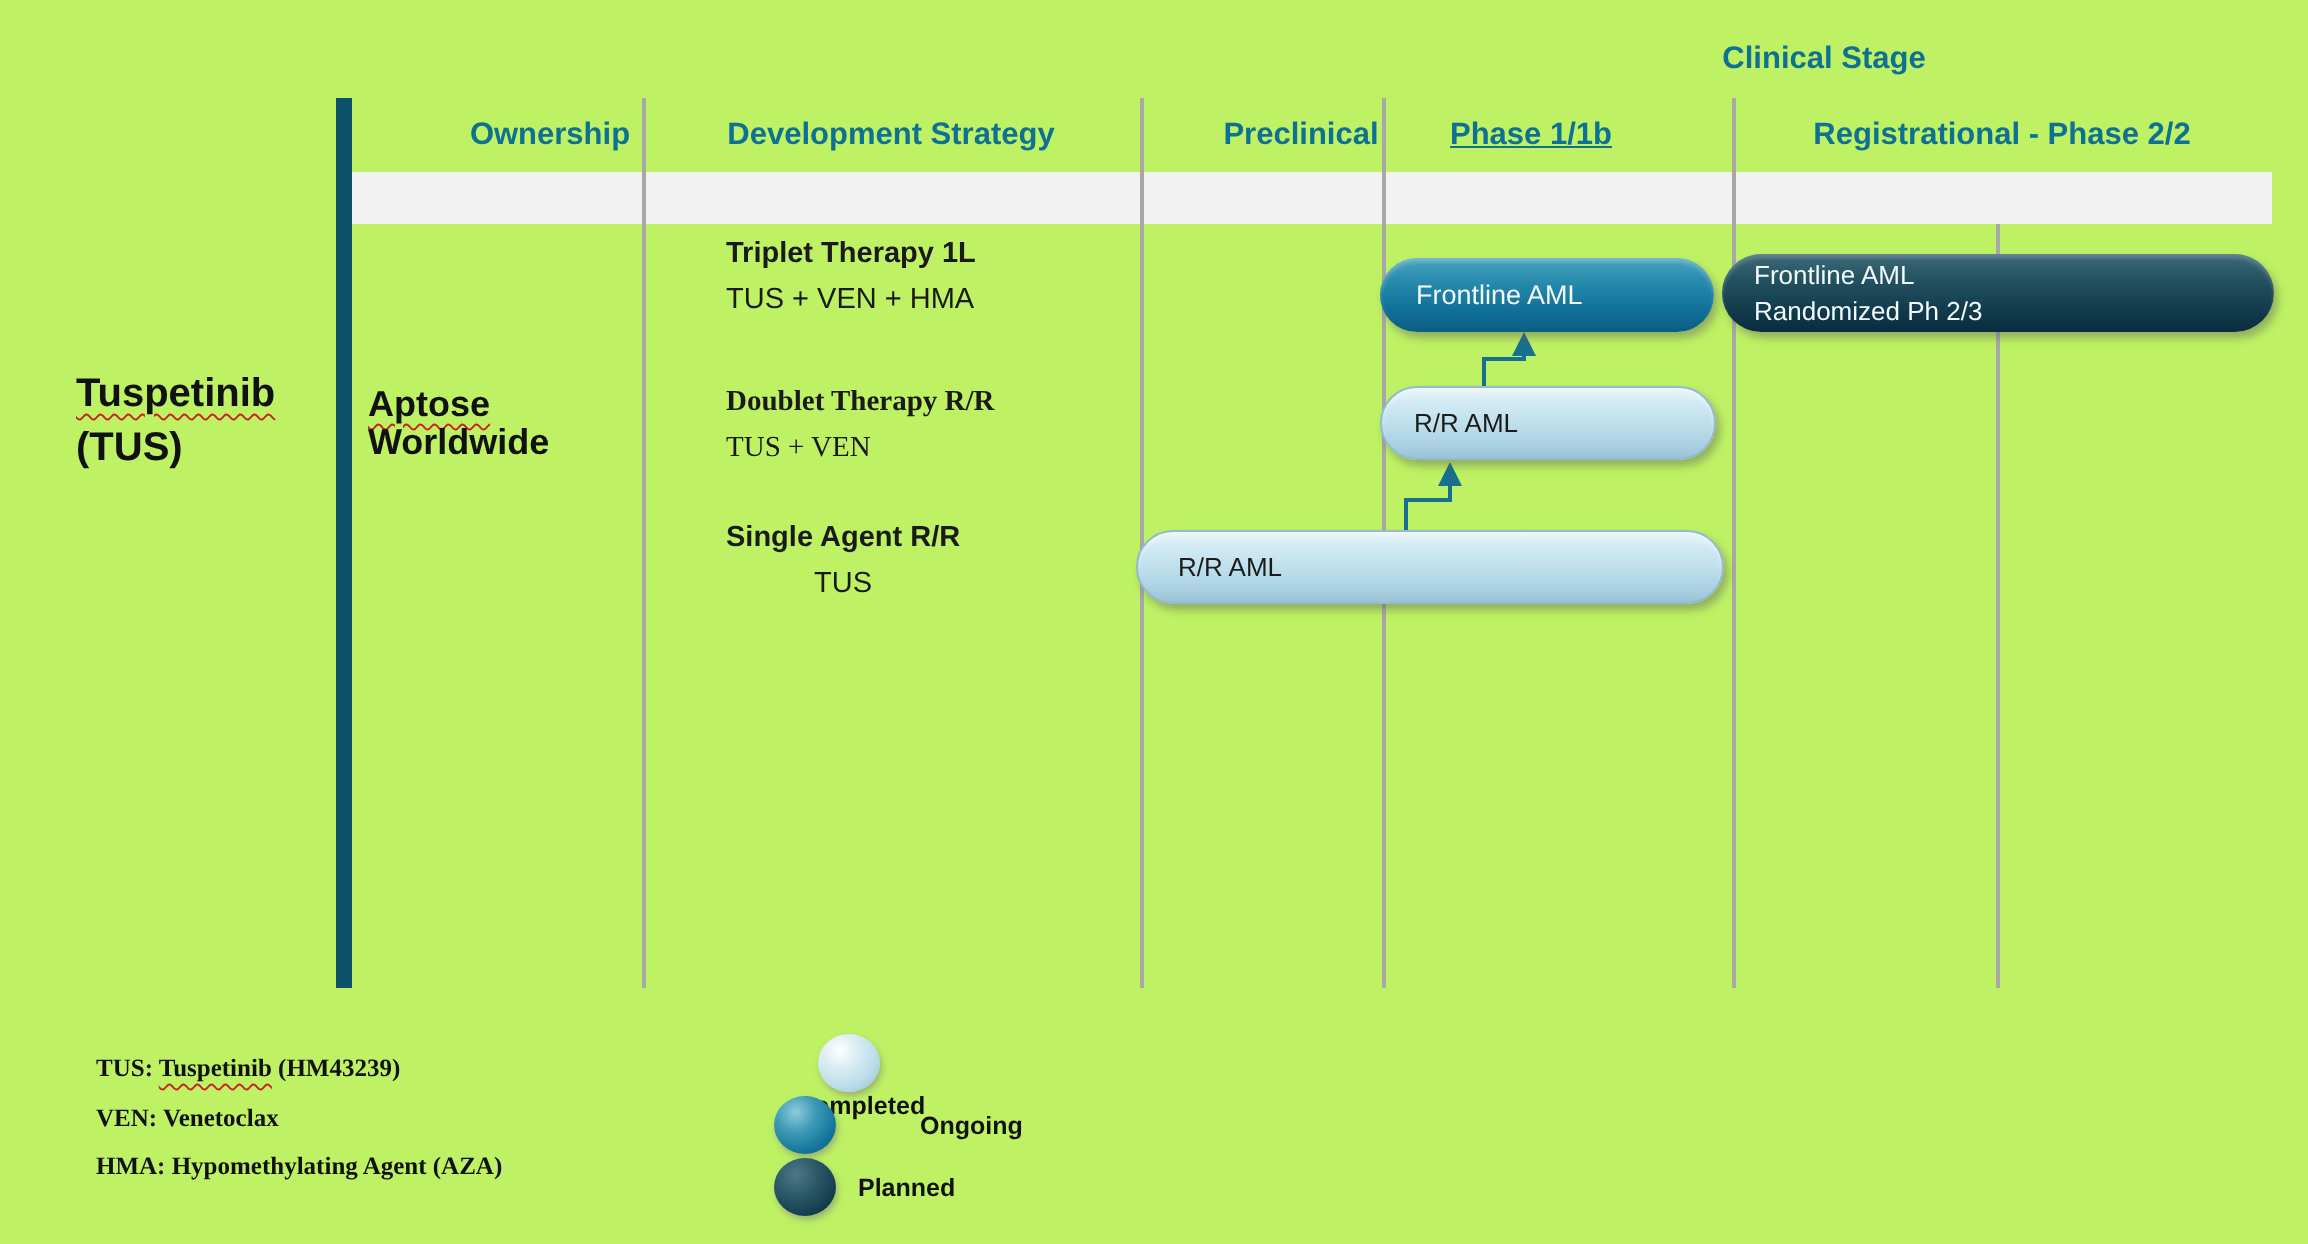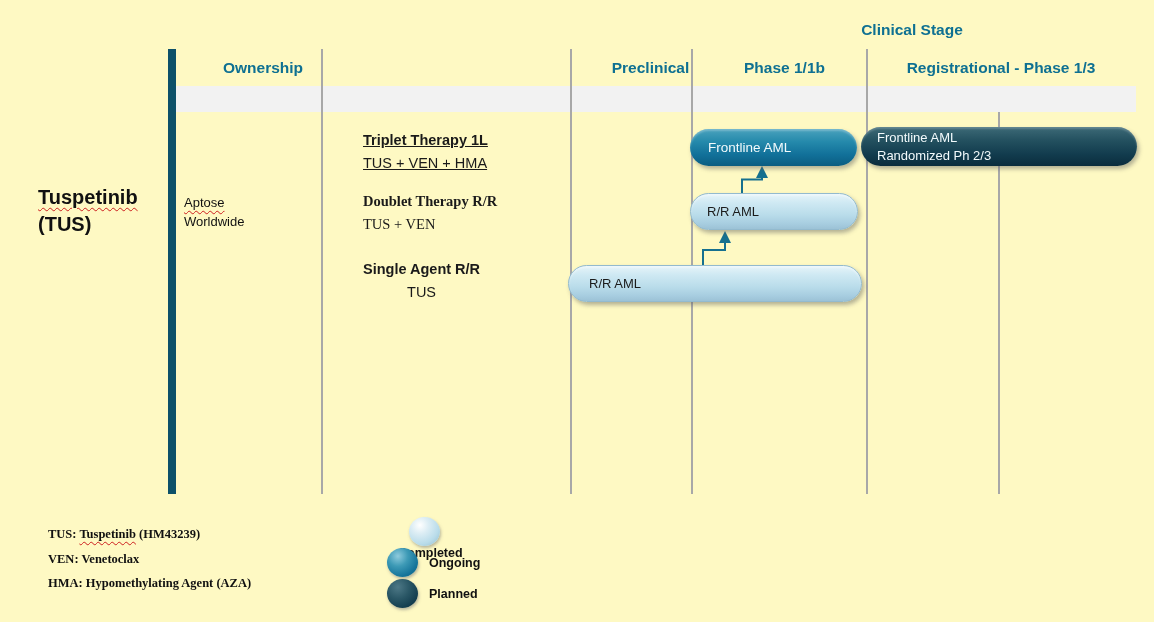--- a/index.html
+++ b/index.html
@@ -1,35 +1,35 @@
 <!DOCTYPE html>
 <html><head>
 <meta charset="utf-8">
 <style>
   html,body{margin:0;padding:0;background:#ffffff;}
   .stage{
-    position:relative;width:1154px;height:622px;background:#fef9c3;
+    position:relative;width:1154px;height:622px;background:#bef264;
     font-family:"Liberation Sans",sans-serif;overflow:hidden;color:#1a1a1a;
   }
   
   .clinical-title{
     position:absolute;left:812px;top:21px;width:200px;text-align:center;
     font-size:15.5px;font-weight:bold;color:#0e7092;
   }
   .col-header{
     position:absolute;top:59px;text-align:center;
     font-size:15.5px;font-weight:bold;color:#0e7092;white-space:nowrap;
   }
   .band{position:absolute;left:176px;top:86px;width:960px;height:26px;background:#f2f2f2;z-index:0;}
   .vline{position:absolute;top:49px;width:1.5px;height:445px;background:#a8a8a8;z-index:1;}
   .vline.partial{top:112px;height:382px;}
   .accent-bar{position:absolute;left:168px;top:49px;width:8px;height:445px;background:#0d5169;z-index:2;}
   
   .program-name{position:absolute;left:38px;top:184px;font-size:20px;font-weight:bold;line-height:27px;color:#111;}
-  .ownership-text{position:absolute;left:184px;top:193px;font-size:13px;font-weight:normal;line-height:19px;color:#111;}
+  .ownership-text{position:absolute;left:184px;top:193px;font-size:18px;font-weight:bold;line-height:19px;color:#111;}
   .misspell{
     text-decoration-line:underline;text-decoration-style:wavy;
     text-decoration-color:#cc1f1f;text-decoration-thickness:1px;text-underline-offset:3px;
   }
   
   .strategy{position:absolute;left:363px;font-size:14.5px;line-height:23px;color:#1a1a1a;}
   .strategy .s-title{font-weight:bold;}
   
   .pill{
     position:absolute;border-radius:20px;display:flex;flex-direction:column;justify-content:center;
@@ -68,35 +68,36 @@
 
   <div class="band"></div>
   <div class="vline" style="left:321px"></div>
   <div class="vline" style="left:570px"></div>
   <div class="vline" style="left:691px"></div>
   <div class="vline" style="left:866px"></div>
   <div class="vline partial" style="left:998px"></div>
   <div class="accent-bar"></div>
 
   <div class="clinical-title">Clinical Stage</div>
-  <div class="col-header" style="left:176px;width:174px;">Ownership</div>
+  <div class="col-header" style="left:188px;width:174px;">Ownership</div>
+  <div class="col-header" style="left:321px;width:249px;">Development Strategy</div>
   <div class="col-header" style="left:590px;width:121px;">Preclinical</div>
-  <div class="col-header" style="left:710px;width:149px;">Phase 1/1b</div>
-  <div class="col-header" style="left:866px;width:270px;">Registrational - Phase 1/3</div>
+  <div class="col-header" style="left:691px;width:149px;text-decoration:underline;">Phase 1/1b</div>
+  <div class="col-header" style="left:866px;width:270px;">Registrational - Phase 2/2</div>
 
   <div class="program-name">
     <div><span class="misspell">Tuspetinib</span></div>
     <div>(TUS)</div>
   </div>
   <div class="ownership-text">
     <div><span class="misspell">Aptose</span></div>
     <div>Worldwide</div>
   </div>
 
-  <div class="strategy" style="top:129px;text-decoration:underline;">
+  <div class="strategy" style="top:116px;">
     <div class="s-title">Triplet Therapy 1L</div>
     <div class="s-sub">TUS + VEN + HMA</div>
   </div>
   <div class="strategy" style="top:190px;font-family:Liberation Serif, serif;">
     <div class="s-title">Doublet Therapy R/R</div>
     <div class="s-sub">TUS + VEN</div>
   </div>
   <div class="strategy" style="top:258px;text-align:center;">
     <div class="s-title">Single Agent R/R</div>
     <div class="s-sub">TUS</div>
@@ -120,21 +121,21 @@
     <div>R/R AML</div>
   </div>
   <div class="pill completed" style="left:568px;top:265px;width:294px;height:37px;padding-left:20px;">
     <div>R/R AML</div>
   </div>
 
   <div class="legend-row" style="top:517px;flex-direction:column;">
     <div class="legend-ball ball-completed"></div>
     <div class="legend-label">Completed</div>
   </div>
-  <div class="legend-row" style="top:548px;">
+  <div class="legend-row" style="top:548px;gap:31px;">
     <div class="legend-ball ball-ongoing"></div>
     <div class="legend-label">Ongoing</div>
   </div>
   <div class="legend-row" style="top:579px;">
     <div class="legend-ball ball-planned"></div>
     <div class="legend-label">Planned</div>
   </div>
 
   <div class="footnotes">
     <div><span>TUS: </span><span class="misspell">Tuspetinib</span><span> (HM43239)</span></div>

